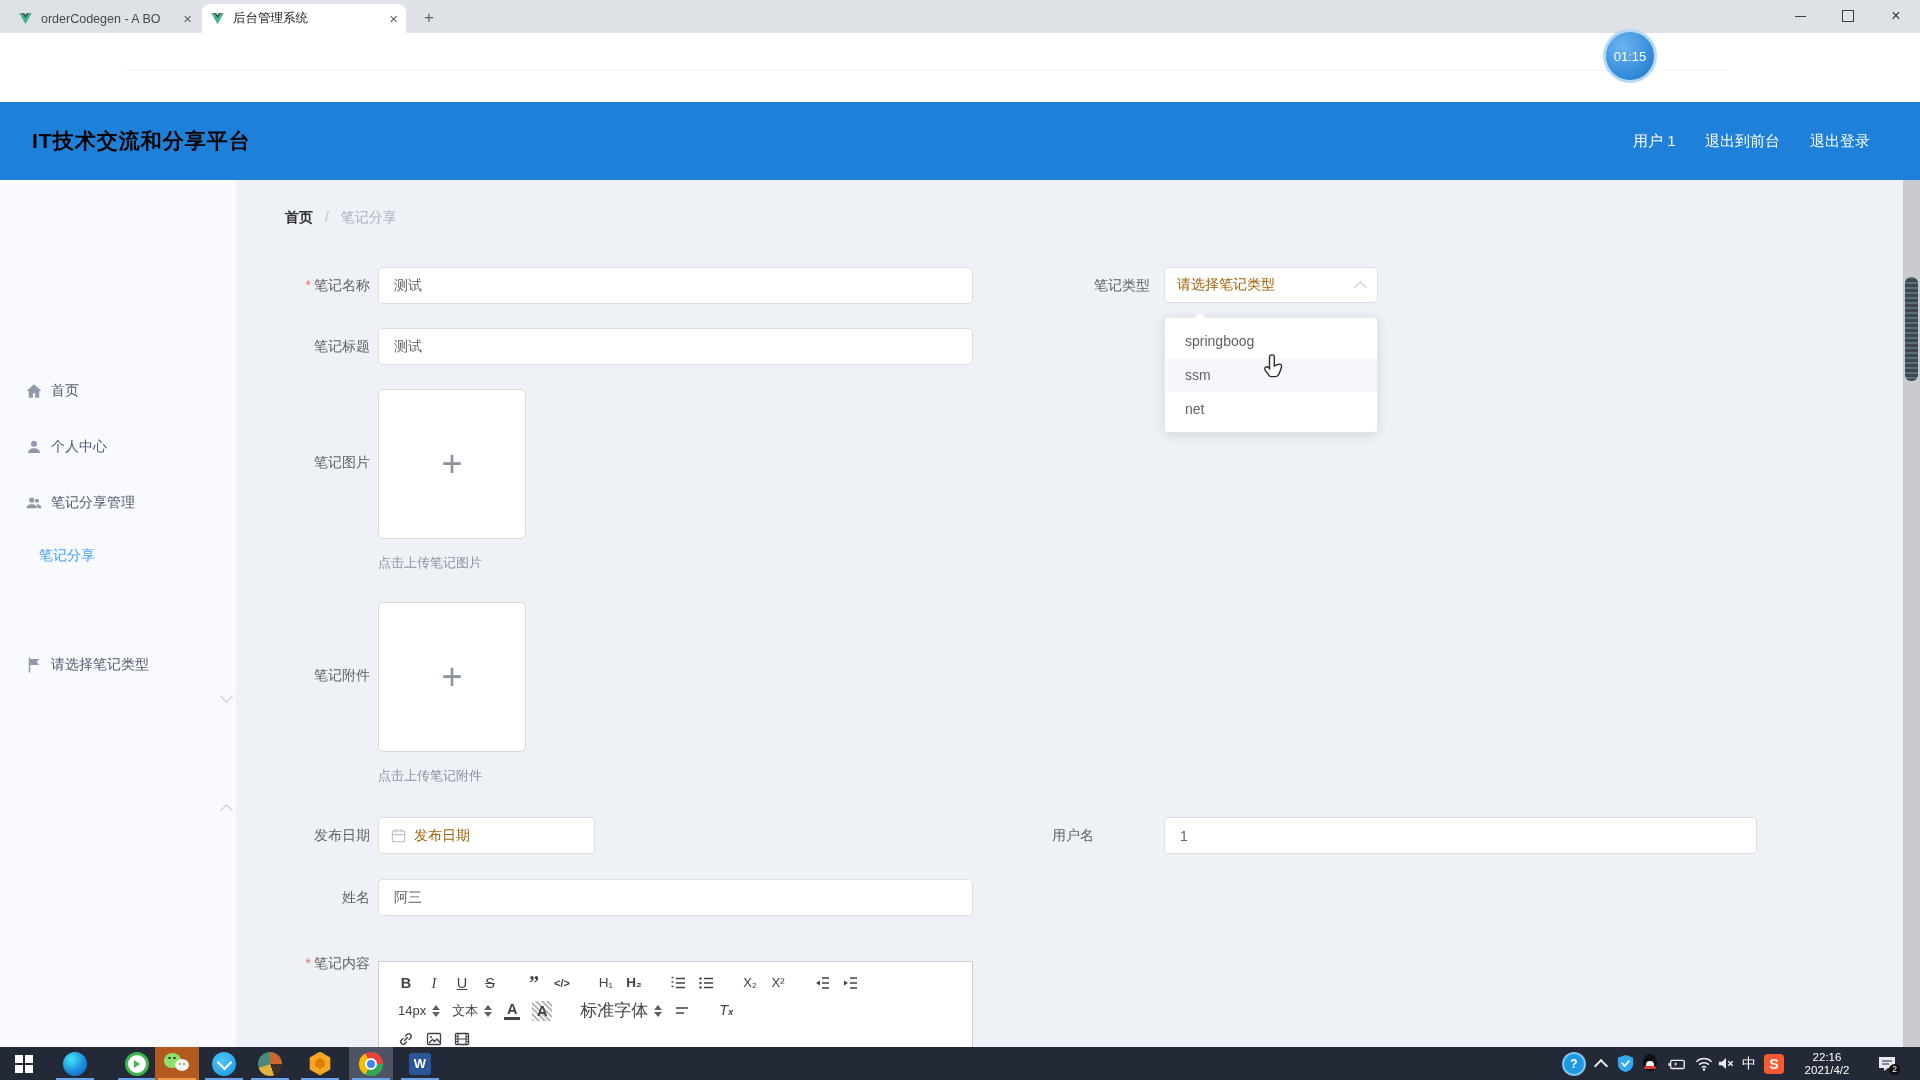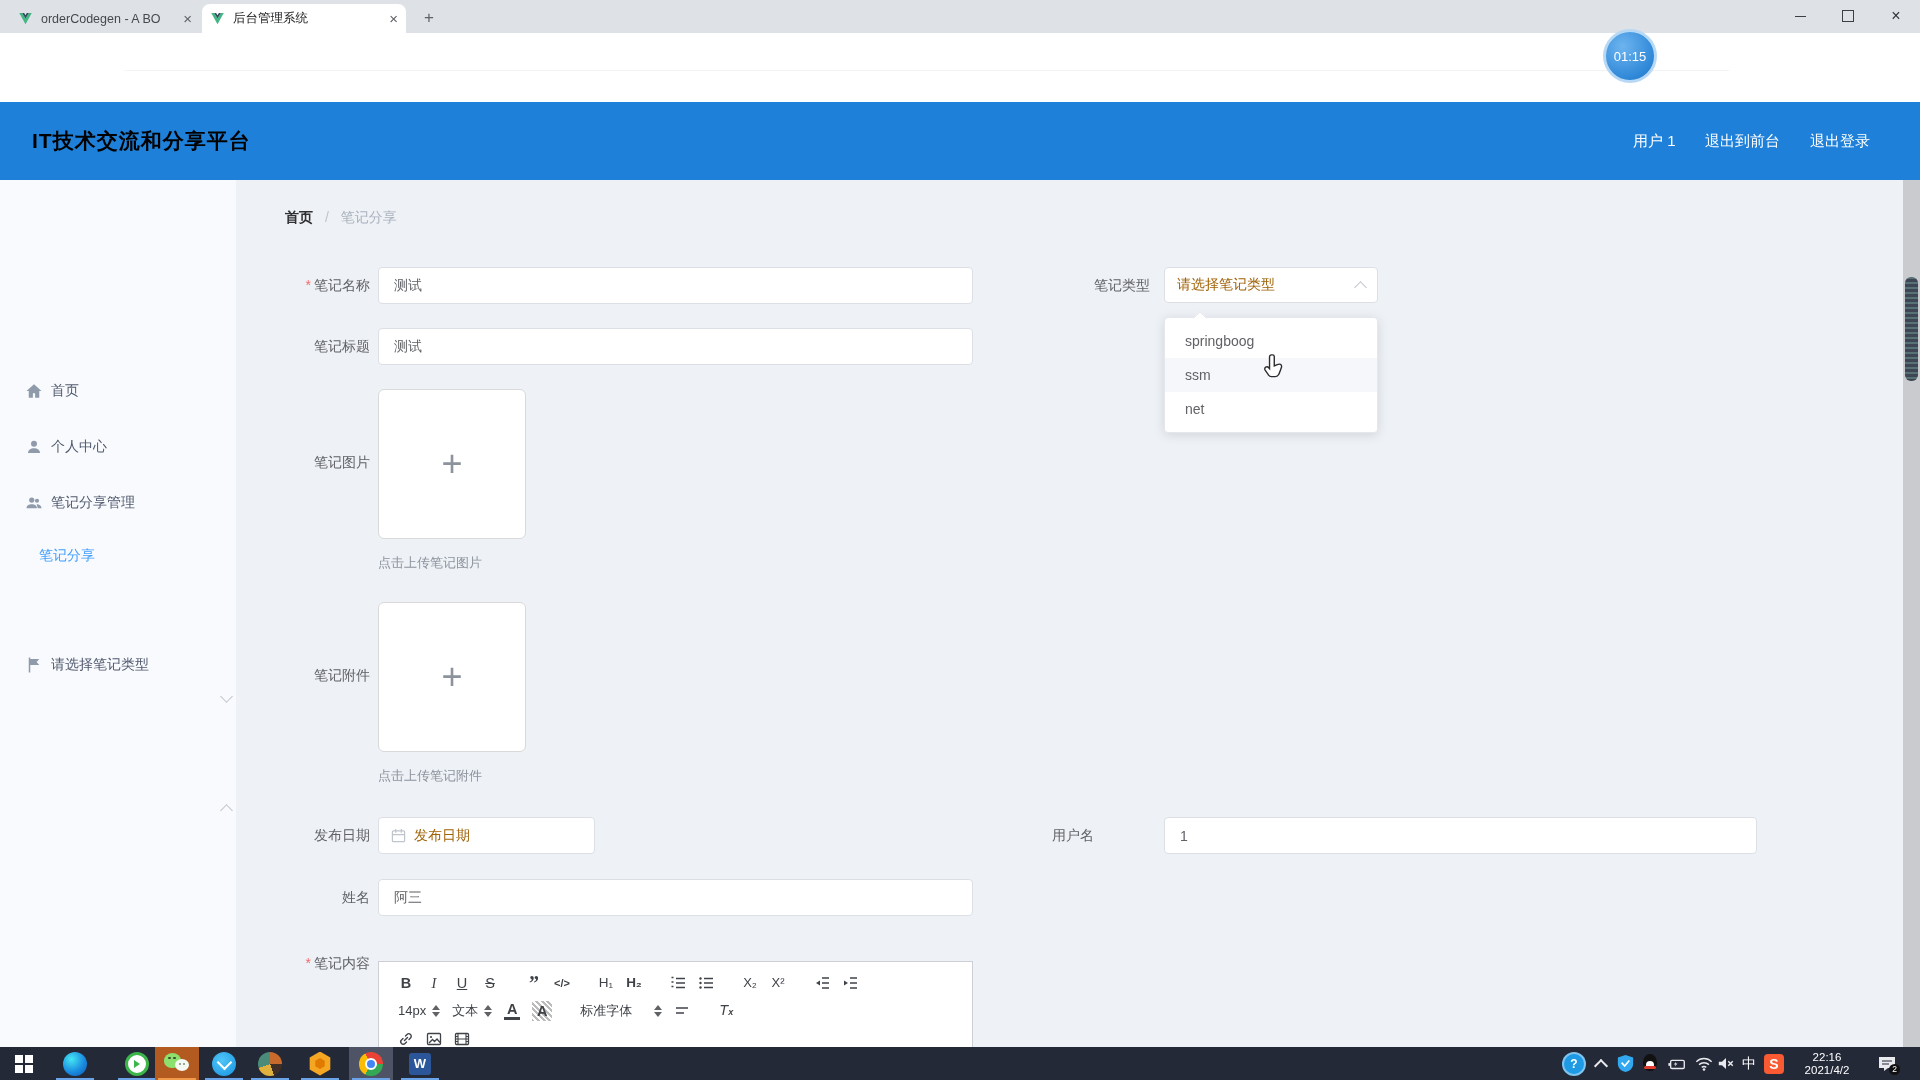--- a/index.html
+++ b/index.html
@@ -303,21 +303,21 @@
         <i class="u"></i>
         <i class="d"></i>
       </span>
     <span class="tbtn" style="margin-right:0;font-size:13px">文本</span>
     <span class="updn">
         <i class="u"></i>
         <i class="d"></i>
       </span>
     <span class="tbtn" style="font-weight:bold;border-bottom:3px solid #3f4348;line-height:15px">A</span>
     <span class="tbtn hatch tgap" style="font-weight:bold">A</span>
-    <span class="tbtn" style="margin-right:16px;font-size:13px">标准字体</span>
+    <span class="tbtn" style="margin-right:0;font-size:17px">标准字体</span>
     <span class="updn">
         <i class="u"></i>
         <i class="d"></i>
       </span>
     <svg class="tbtn tgap" width="16" height="16" viewBox="0 0 16 16">
         <path d="M2 5h12M2 10h8" stroke="#3f4348" stroke-width="1.5"></path>
       </svg>
     <span class="tbtn" style="font-style:italic"><span>T</span><span style="font-size:9px;font-weight:bold">x</span></span>
   </div>
   <div class="trow">

